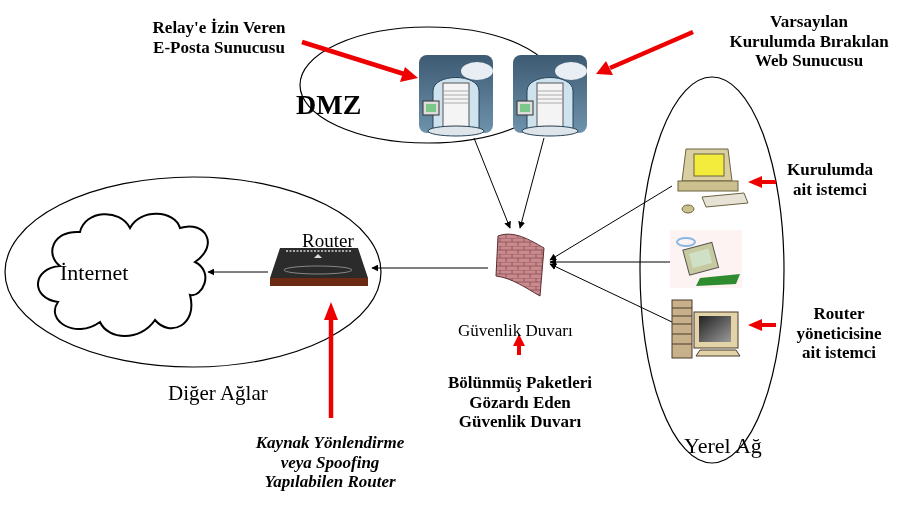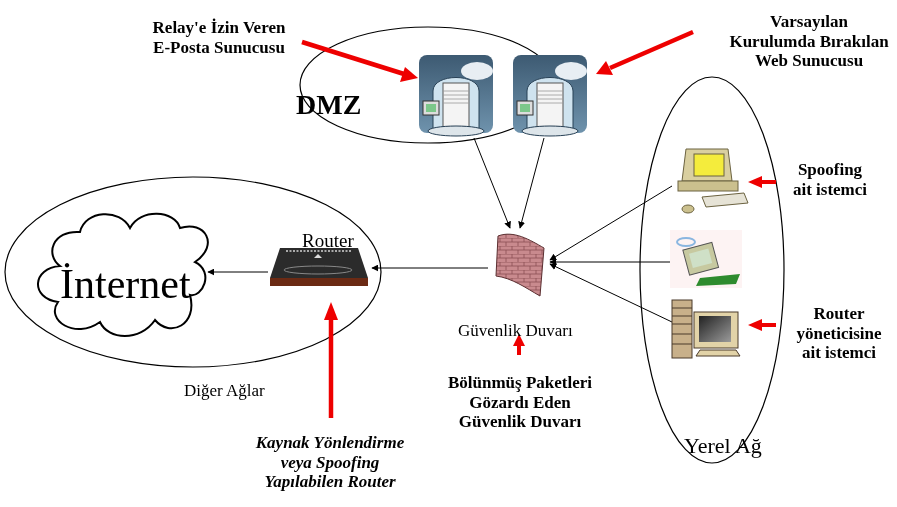--- a/index.html
+++ b/index.html
@@ -124,32 +124,32 @@
       <path d="M331,302 L324,320 L338,320 Z" stroke="none"></path>
     </g>
     <g>
       <line x1="519" y1="355" x2="519" y2="345" stroke-width="4"></line>
       <path d="M519,334 L513,346 L525,346 Z" stroke="none"></path>
     </g>
   </g>
 </svg>
 
 <div class="lbl reg" style="left:296px; top:81px; font-size:28px;font-weight:bold;">DMZ</div>
-<div class="lbl reg" style="left:60px; top:252px; font-size:42px;">İnternet</div>
+<div class="lbl reg" style="left:60px; top:252px; font-size:22px;">İnternet</div>
 <div class="lbl reg" style="left:302px; top:222px; font-size:19px;">Router</div>
-<div class="lbl reg" style="left:184px; top:373px; font-size:17px;">Diğer Ağlar</div>
+<div class="lbl reg" style="left:168px; top:373px; font-size:21px;">Diğer Ağlar</div>
 <div class="lbl reg" style="left:458px; top:313px; font-size:17px;">Güvenlik Duvarı</div>
 <div class="lbl reg" style="left:684px; top:425px; font-size:22px;">Yerel Ağ</div>
 
 <div class="lbl bold" style="left:140px; top:10px; width:158px;">Relay'e İzin Veren
 E-Posta Sunucusu</div>
 <div class="lbl bold" style="left:714px; top:4px; width:190px;">Varsayılan
 Kurulumda Bırakılan
 Web Sunucusu</div>
-<div class="lbl bold" style="left:780px; top:152px; width:100px;">Spoofing
+<div class="lbl bold" style="left:780px; top:152px; width:100px;">Kurulumda
 ait istemci</div>
 <div class="lbl bold" style="left:784px; top:296px; width:110px;">Router
 yöneticisine
 ait istemci</div>
 <div class="lbl bold" style="left:430px; top:365px; width:180px;">Bölünmüş Paketleri
 Gözardı Eden
 Güvenlik Duvarı</div>
 <div class="lbl bold" style="left:235px; top:425px; width:190px;font-style:italic;">Kaynak Yönlendirme
 veya Spoofing
 Yapılabilen Router</div>

